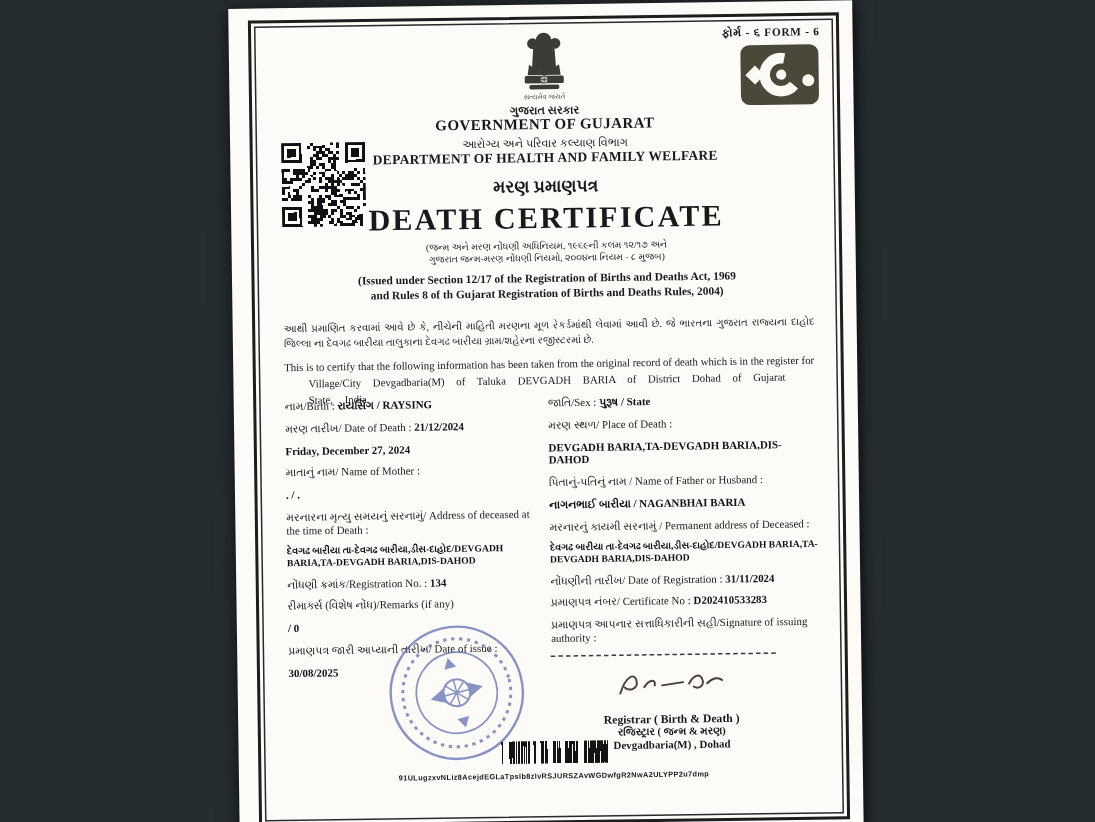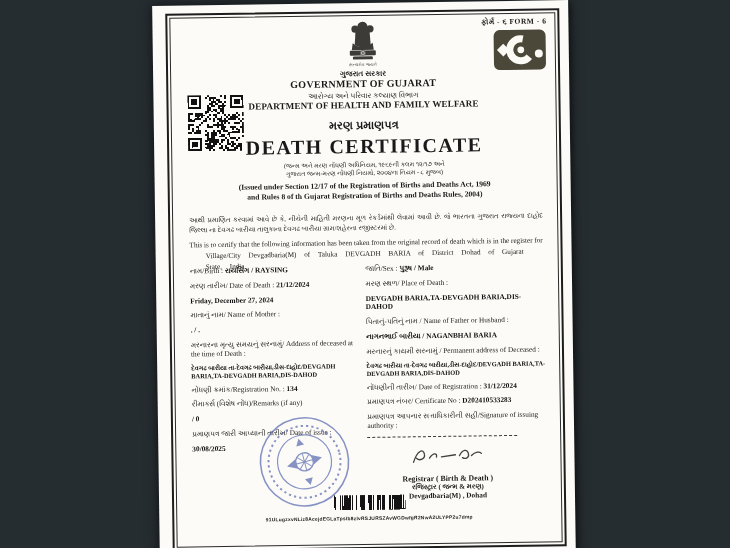--- a/index.html
+++ b/index.html
@@ -429,28 +429,28 @@
           <div class="field-row"><span class="val">. / .</span></div>
           <div class="field-row"><span class="lbl">મરનારના મૃત્યુ સમયનું સરનામું/ Address of deceased at the time of Death : </span></div>
           <div class="field-row small"><span class="val">દેવગઢ બારીયા તા-દેવગઢ બારીયા,ડીસ-દાહોદ/DEVGADH BARIA,TA-DEVGADH BARIA,DIS-DAHOD</span></div>
           <div class="field-row"><span class="lbl">નોંધણી ક્રમાંક/Registration No. : </span><span class="val">134</span></div>
           <div class="field-row"><span class="lbl">રીમાર્ક્સ (વિશેષ નોંધ)/Remarks (if any) </span></div>
           <div class="field-row"><span class="val">/ 0</span></div>
           <div class="field-row"><span class="lbl">પ્રમાણપત્ર જારી આપ્યાની તારીખ/ Date of issue : </span></div>
           <div class="field-row"><span class="val">30/08/2025</span></div>
         </div>
       <div class="col right" id="col-right">
-          <div class="field-row"><span class="lbl">જાતિ/Sex : </span><span class="val">પુરૂષ / Male</span></div>
+          <div class="field-row"><span class="lbl">જાતિ/Sex : </span><span class="val">પુરૂષ / State</span></div>
           <div class="field-row"><span class="lbl">મરણ સ્થળ/ Place of Death : </span></div>
           <div class="field-row"><span class="val">DEVGADH BARIA,TA-DEVGADH BARIA,DIS-DAHOD</span></div>
           <div class="field-row"><span class="lbl">પિતાનું-પતિનું નામ / Name of Father or Husband : </span></div>
           <div class="field-row"><span class="val">નાગનભાઈ બારીયા / NAGANBHAI BARIA</span></div>
           <div class="field-row"><span class="lbl">મરનારનું કાયમી સરનામું / Permanent address of Deceased : </span></div>
           <div class="field-row small"><span class="val">દેવગઢ બારીયા તા-દેવગઢ બારીયા,ડીસ-દાહોદ/DEVGADH BARIA,TA-DEVGADH BARIA,DIS-DAHOD</span></div>
-          <div class="field-row"><span class="lbl">નોંધણીની તારીખ/ Date of Registration : </span><span class="val">31/12/2024</span></div>
+          <div class="field-row"><span class="lbl">નોંધણીની તારીખ/ Date of Registration : </span><span class="val">31/11/2024</span></div>
           <div class="field-row"><span class="lbl">પ્રમાણપત્ર નંબર/ Certificate No : </span><span class="val">D202410533283</span></div>
           <div class="field-row"><span class="lbl">પ્રમાણપત્ર આપનાર સત્તાધિકારીની સહી/Signature of issuing authority : </span></div>
           <div class="rule-dashed"></div>
         </div>
     </div>
 
     <svg class="stamp" viewBox="0 0 96 96">
       <g stroke="#3f54a6" fill="none">
         <circle cx="48" cy="48" r="44" stroke-width="1.6"></circle>
         <circle cx="48" cy="48" r="27" stroke-width="1.2"></circle>

